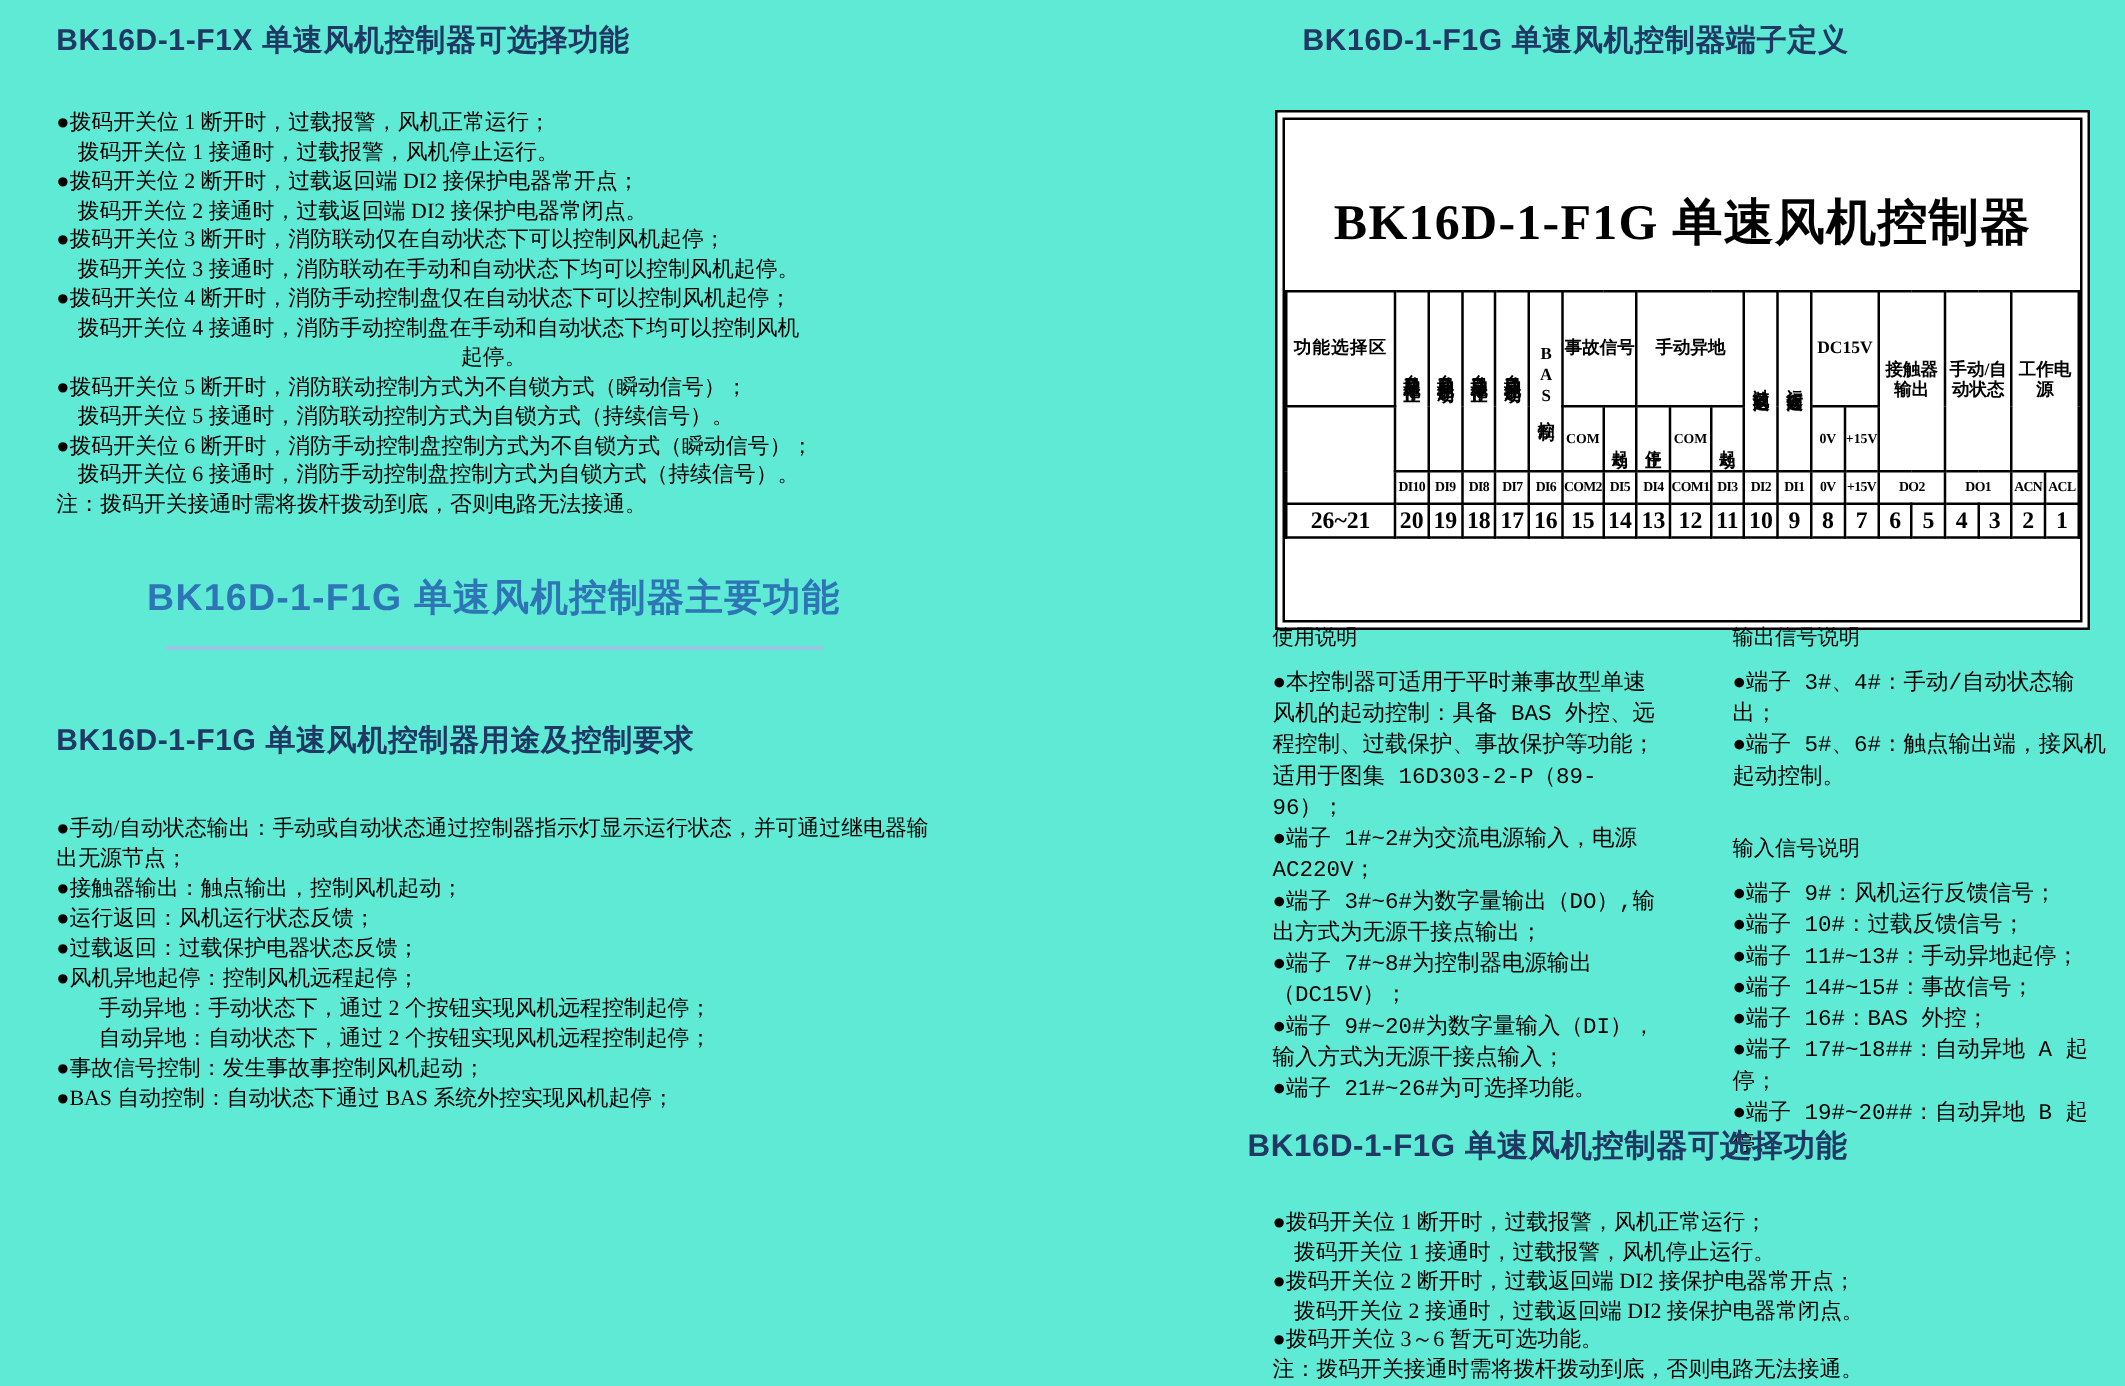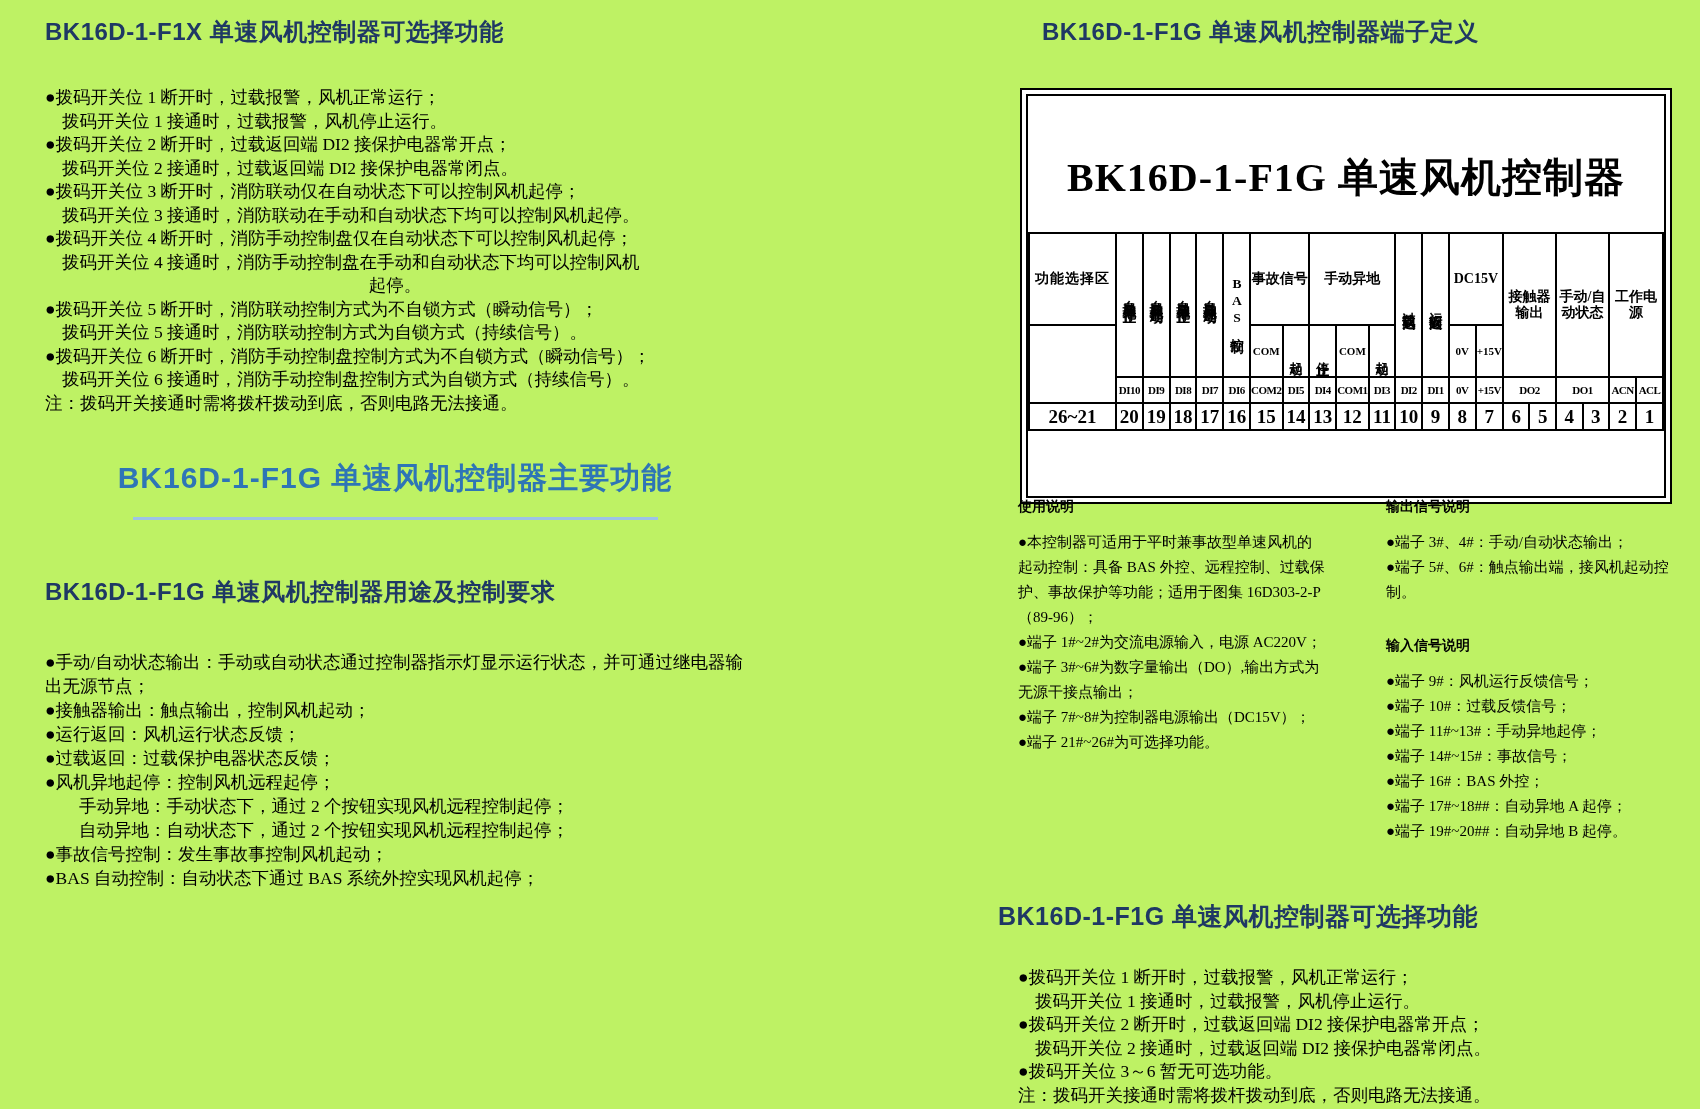--- a/index.html
+++ b/index.html
@@ -1,27 +1,27 @@
 <!DOCTYPE html>
 <html><head>
 <meta charset="utf-8">
 <style>
   * { margin:0; padding:0; box-sizing:border-box; }
   html,body { background:#fff; }
   body { width:1700px; height:1109px; font-family:"Liberation Serif", serif; color:#000; }
-  .page { position:relative; width:1700px; height:1109px; background:#bef264; overflow:hidden; }
+  .page { position:relative; width:1700px; height:1109px; background:#5eead4; overflow:hidden; }
 
   
   .sec-h { position:absolute; font-family:"Liberation Sans", sans-serif; font-weight:bold;
            font-size:24px; color:#1F3864; letter-spacing:0.5px; white-space:nowrap; }
   .main-h { position:absolute; left:45px; top:458px; width:700px; text-align:center;
             font-family:"Liberation Sans", sans-serif; font-weight:bold; font-size:30px;
             color:#2E75B6; letter-spacing:1px; }
   .main-h .uline { width:525px; height:3px; background:#9DC3E6; margin:18px auto 0; }
-  .sub-h { font-family:"Liberation Sans", sans-serif; font-weight:bold; font-size:14px; color:#000; }
+  .sub-h { font-family:"Liberation Sans", sans-serif; font-weight:normal; font-size:17px; color:#000; }
 
   
   .blist { position:absolute; list-style:none; font-size:17.5px; line-height:23.5px; }
   .blist.sp { line-height:24px; }
   .blist li.cont { padding-left:17px; }
   .blist li.center { text-align:center; }
   .blist li.indent2 { padding-left:34px; }
 
   .llist1 { left:45px; top:86px; width:700px; }
   .lh1 { left:45px; top:16px; }
@@ -50,21 +50,21 @@
   tr.r-num  td { height:27px; font-size:19px; }
   td.func-area { font-size:16px; letter-spacing:1px; }
   td.do-cell { font-size:15px; letter-spacing:0; }
   span.vtxt { writing-mode:vertical-rl; text-orientation:upright; display:inline-block;
               font-size:13.5px; line-height:1; letter-spacing:2px; max-height:142px; }
   span.vtxt.short { max-height:46px; font-size:13px; }
 
   
   .rusage { position:absolute; left:1018px; top:498px; width:308px; }
   .rsignals { position:absolute; left:1370px; top:498px; width:302px;margin-left:16px; }
-  .note-list { list-style:none; font-size:15px; line-height:25px; margin-top:14px; }
+  .note-list { list-style:none; font-size:18px; line-height:25px; margin-top:14px;font-family:Liberation Mono, monospace; }
   .rsignals .gap { margin-top:32px; }
 </style>
 </head>
 <body>
 
 <div class="page">
 
   <h2 class="sec-h lh1">BK16D-1-F1X 单速风机控制器可选择功能</h2>
 
   <ul class="blist llist1">
@@ -208,20 +208,21 @@
     </div>
   </div>
 
   <div class="rusage">
     <h3 class="sub-h">使用说明</h3>
     <ul class="note-list">
       <li>●本控制器可适用于平时兼事故型单速风机的起动控制：具备 BAS 外控、远程控制、过载保护、事故保护等功能；适用于图集 16D303-2-P（89-96）；</li>
       <li>●端子 1#~2#为交流电源输入，电源 AC220V；</li>
       <li>●端子 3#~6#为数字量输出（DO）,输出方式为无源干接点输出；</li>
       <li>●端子 7#~8#为控制器电源输出（DC15V）；</li>
+      <li>●端子 9#~20#为数字量输入（DI），输入方式为无源干接点输入；</li>
       <li>●端子 21#~26#为可选择功能。</li>
     </ul>
   </div>
 
   <div class="rsignals">
     <h3 class="sub-h">输出信号说明</h3>
     <ul class="note-list">
       <li>●端子 3#、4#：手动/自动状态输出；</li>
       <li>●端子 5#、6#：触点输出端，接风机起动控制。</li>
     </ul>

